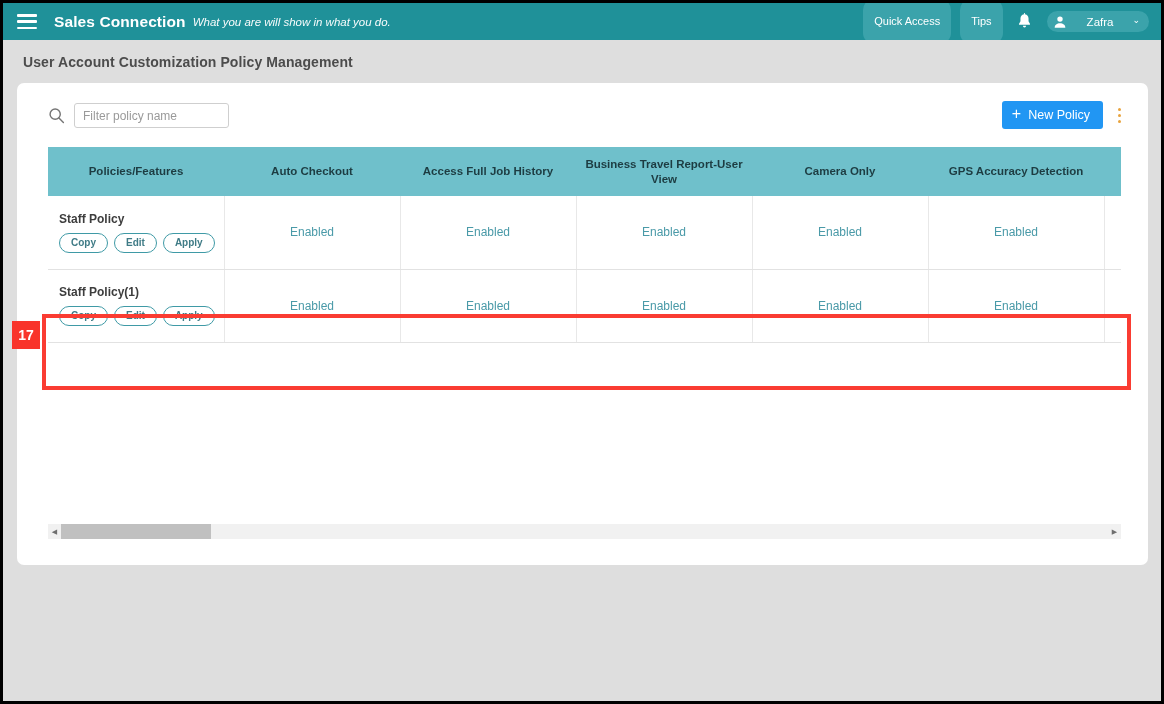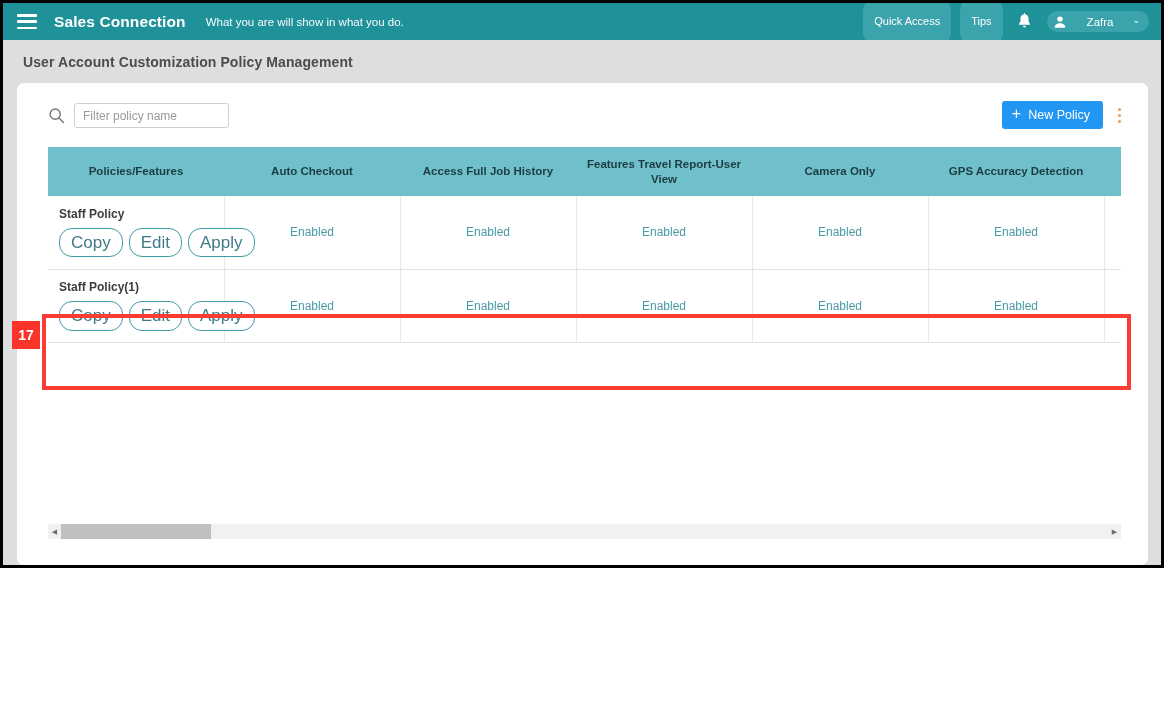--- a/index.html
+++ b/index.html
@@ -7,21 +7,21 @@
   html, body {
     width: 1164px;
     height: 704px;
     overflow: hidden;
     font-family: "Liberation Sans", sans-serif;
   }
 
   #screen {
     position: relative;
     width: 1164px;
-    height: 568px;
+    height: 704px;
     background: #ffffff;
     border: 3px solid #000000;
     overflow: hidden;
   }
 
   
   .appbar {
     position: absolute;
     left: 0; top: 0;
     width: 1158px;
@@ -44,23 +44,24 @@
     color: #ffffff;
     font-size: 15.5px;
     font-weight: bold;
     letter-spacing: 0.1px;
     white-space: nowrap;
   }
 
   .tagline {
     color: #ffffff;
     font-size: 11.5px;
-    margin-left: 20px;
+    margin-left: 7px;
     white-space: nowrap;
     opacity: 0.97;
+    font-style: italic;
   }
 
   .appbar-right {
     margin-left: auto;
     display: flex;
     align-items: center;
     gap: 9px;
   }
 
   .pill {
@@ -243,25 +244,26 @@
     display: block;
     margin-bottom: 7px;
   }
 
   .row-actions { display: flex; gap: 6px; }
   .action-btn {
     border: 1px solid #3f9aa6;
     background: #ffffff;
     color: #3f7b86;
     border-radius: 13px;
-    font-size: 17px;
+    font-size: 10px;
     font-family: "Liberation Sans", sans-serif;
     padding: 3px 11px;
     cursor: pointer;
     line-height: 1.25;
+    font-weight: bold;
   }
 
   
   .w-name   { width: 176px; }
   .w-col    { width: 176px; }
   .w-tail   { width: 73px; }
 
   
   .highlight-box {
     position: absolute;
@@ -399,21 +401,21 @@
             <col class="w-col">
               <col class="w-col">
               <col class="w-col">
               <col class="w-tail">
           </colgroup>
           <thead>
             <tr>
               <th class="col-name">Policies/Features</th>
               <th>Auto Checkout</th>
               <th>Access Full Job History</th>
-              <th>Features Travel Report-User View</th>
+              <th>Business Travel Report-User View</th>
               <th>Camera Only</th>
               <th>GPS Accuracy Detection</th>
               <th class="col-blank"></th>
             </tr>
           </thead>
           <tbody>
 
             <tr>
               <td class="cell-name">
                 <span class="policy-name">Staff Policy</span>

